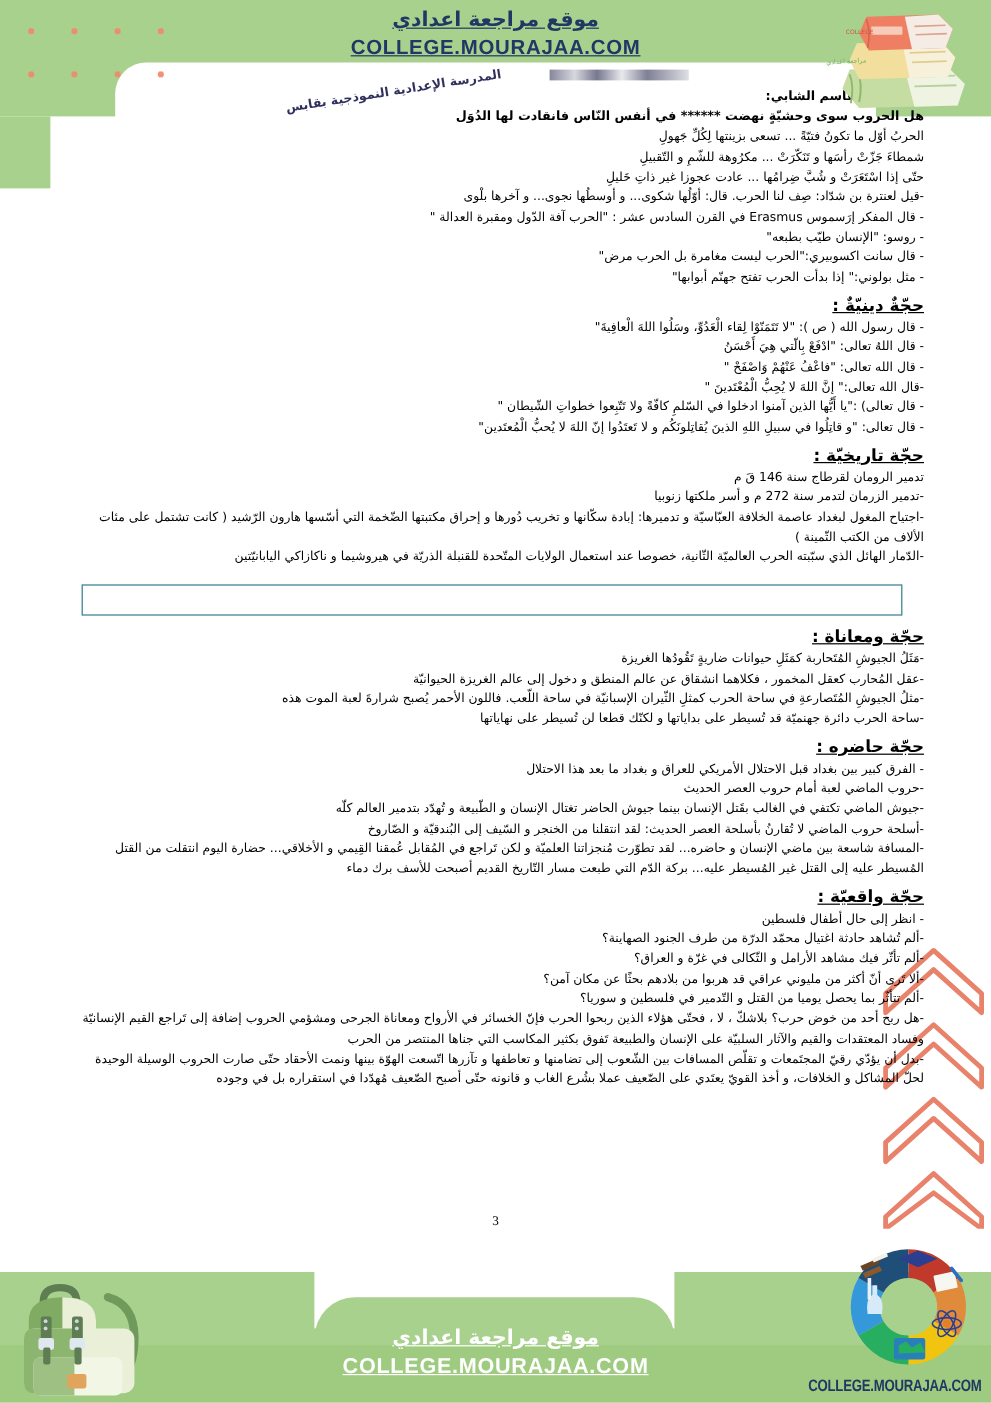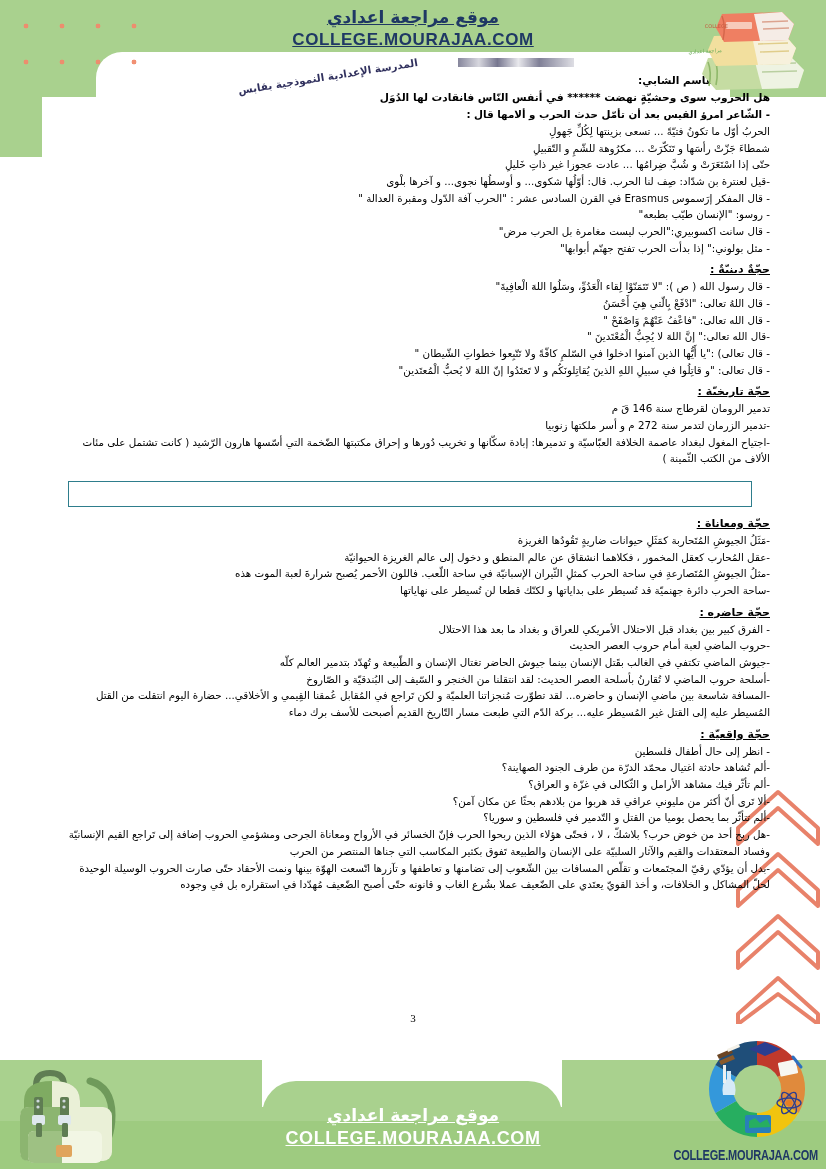--- a/index.html
+++ b/index.html
@@ -217,21 +217,21 @@
   .l-intro { font-weight: bold; font-size: 10.6px; }
 
   
   .l-verse { padding-left: 58px; }
   .l-q1 { padding-left: 86px; }
   .l-q2 { padding-left: 120px; }
   .l-q3 { padding-left: 150px; }
 
   .heading {
     font-family: "DejaVu Sans", sans-serif;
-    font-size: 11px;
+    font-size: 14px;
     font-weight: bold;
     color: #000000;
     text-decoration: underline;
     margin-top: 7px;
     margin-bottom: 2px;
     text-align: right;
   }
 
   .empty-box {
     margin: 14px 18px 10px 12px;
@@ -296,21 +296,20 @@
 
   <div class="doc">
 
     <div class="watermark-smear"></div>
     <div class="watermark-school">المدرسة الإعدادية النموذجية بقابس</div>
 
     <div class="doc-body">
 
       <div class="line l-intro pl0">يقول أبو القاسم الشابي:</div>
       <div class="line l-intro pl0">هل الحروب سوى وحشيّةٍ نهضت ****** في أنفس النّاس فانقادت لها الدُوَل</div>
-      <div class="line bold l-verse">- الشّاعر امرؤ القيس بعد أن تأمّل حدث الحرب و ألامها قال :</div>
 
       <div class="line l-q1">الحربُ أوّل ما تكونُ فتيّةً ... تسعى بزينتها لِكُلِّ جَهولِ</div>
       <div class="line l-q1">شمطاءَ جَزّتْ رأسَها و تَنَكّرَتْ ... مكرُوهة للشّمِ و التّقبيلِ</div>
       <div class="line l-q1">حتّى إذا اسْتَعَرَتْ و شُبَّ ضِرامُها ... عادت عجوزا غير ذاتِ خَليلِ</div>
 
       <div class="line l-verse">-قيل لعنترة بن شدّاد: صِف لنا الحرب. قال: أوّلُها شكوى... و أوسطُها نجوى... و آخرها بلْوى</div>
       <div class="line l-q1">- قال المفكر إرَسموس Erasmus في القرن السادس عشر : "الحرب آفة الدّول ومقبرة العدالة "</div>
       <div class="line l-q3">- روسو: "الإنسان طيّب بطبعه"</div>
       <div class="line l-q2">- قال سانت اكسوبيري:"الحرب ليست مغامرة بل الحرب مرض"</div>
       <div class="line l-q2">- مثل بولوني:" إذا بدأت الحرب تفتح جهنّم أبوابها"</div>
@@ -320,20 +319,21 @@
       <div class="line l-q2">- قال اللهُ تعالى: "ادْفَعْ بِالّتي هِيَ أَحْسَنُ</div>
       <div class="line l-q2">- قال الله تعالى: "فاعْفُ عَنْهُمْ وَاصْفَحْ "</div>
       <div class="line l-q3">-قال الله تعالى:" إنَّ اللهَ لا يُحِبُّ الْمُعْتَدينَ "</div>
       <div class="line l-verse">- قال تعالى) :"يا أَيُّها الذين آمنوا ادخلوا في السّلمِ كافّةً ولا تَتّبِعوا خطواتِ الشّيطان "</div>
       <div class="line l-verse">- قال تعالى: "و قاتِلُوا في سبيلِ اللهِ الذينَ يُقاتِلونَكُم و لا تَعتَدُوا إنّ اللهَ لا يُحبُّ الْمُعتَدين"</div>
 
       <div class="heading">حجّة تاريخيّة :</div>
       <div class="line l-q3">تدمير الرومان لقرطاج سنة 146 قَ م</div>
       <div class="line l-q3">-تدمير الزرمان لتدمر سنة 272 م و أسر ملكتها زنوبيا</div>
       <div class="line pl-blk">-اجتياح المغول لبغداد عاصمة الخلافة العبّاسيّة و تدميرها: إبادة سكّانها و تخريب دُورها و إحراق مكتبتها الضّخمة التي أسّسها هارون الرّشيد ( كانت تشتمل على مئات الألاف من الكتب الثّمينة )</div>
+      <div class="line pl20">-الدّمار الهائل الذي سبّبته الحرب العالميّة الثّانية، خصوصا عند استعمال الولايات المتّحدة للقنبلة الذريّة في هيروشيما   و ناكازاكي اليابانيّتين</div>
 
       <div class="empty-box"></div>
 
       <div class="heading">حجّة ومعاناة :</div>
       <div class="line l-q2">-مَثَلُ الجيوشِ المُتَحاربة كمَثَلِ حيوانات ضاريةٍ تَقُودُها الغريزة</div>
       <div class="line l-q1">-عقل المُحارب كعقل المخمور ، فكلاهما انشقاق عن عالم المنطق و دخول إلى عالم الغريزة الحيوانيّة</div>
       <div class="line pl-blk">-مثلُ الجيوشِ المُتَصارعةِ في ساحة الحرب كمثلِ الثّيران الإسبانيّة في ساحة اللّعب. فاللون الأحمر يُصبح شرارةَ لعبة الموت هذه</div>
       <div class="line l-q1">-ساحة الحرب دائرة جهنميّة قد تُسيطر على بداياتها و لكنّك قطعا لن تُسيطر على نهاياتها</div>
 
       <div class="heading">حجّة حاضره :</div>

